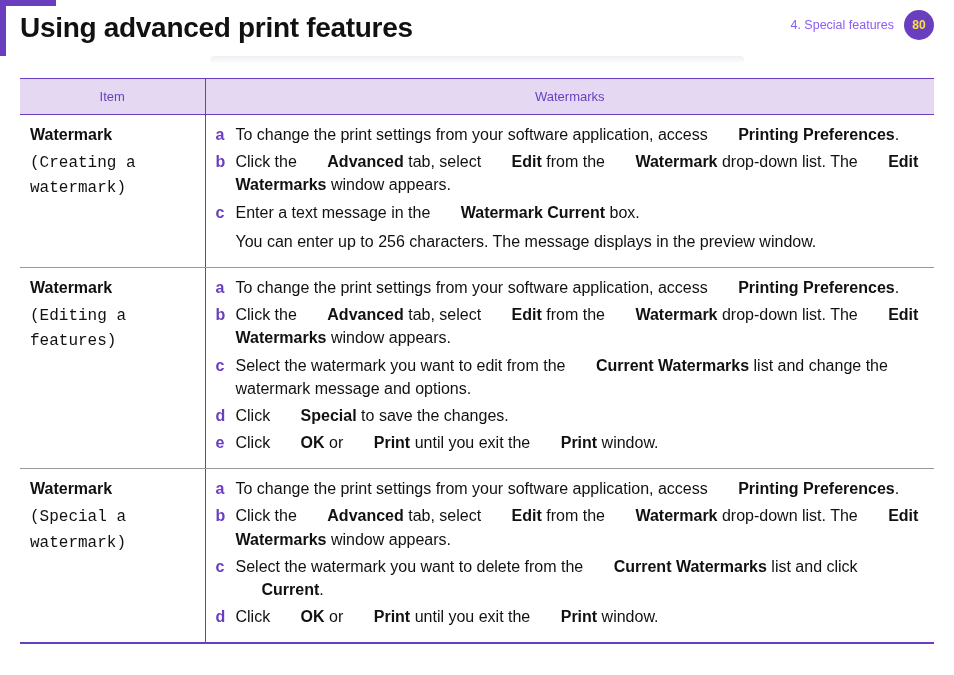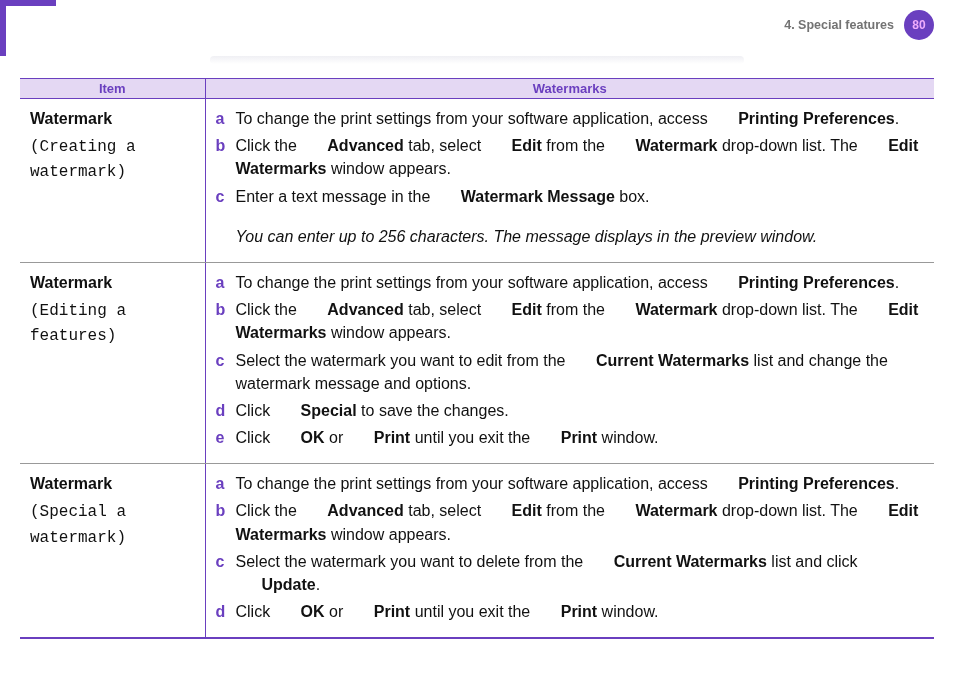--- a/index.html
+++ b/index.html
@@ -2,56 +2,57 @@
 <html><head>
 <meta charset="utf-8">
 <style>
   * { box-sizing: border-box; margin: 0; padding: 0; }
   html, body { width: 954px; height: 675px; font-family: "Segoe UI", Arial, sans-serif; background: #fff; color: #111; }
   body { position: relative; padding: 0 20px; }
 
   
   .header { position: relative; height: 56px; display: flex; align-items: center; }
   .title { font-size: 28px; font-weight: 700; color: #111; letter-spacing: -0.3px; }
-  .chapter { position: absolute; right: 40px; top: 18px; font-size: 12.5px; font-weight: 700; color: #737373; }
-  .pagebadge { position: absolute; right: 0; top: 10px; width: 30px; height: 30px; background: #6a3fbf; color: #f0abfc; border-radius: 50%; display: flex; align-items: center; justify-content: center; font-size: 12px; font-weight: 700; }
+  .chapter { position: absolute; right: 40px; top: 18px; font-size: 12.5px; font-weight: 400; color: #8b5cf6; }
+  .pagebadge { position: absolute; right: 0; top: 10px; width: 30px; height: 30px; background: #6a3fbf; color: #fde047; border-radius: 50%; display: flex; align-items: center; justify-content: center; font-size: 12px; font-weight: 700; }
 
   
   .corner { position: absolute; left: 0; top: 0; width: 6px; height: 56px; background: #6a3fbf; }
   .corner-top { position: absolute; left: 0; top: 0; width: 56px; height: 6px; background: #6a3fbf; }
 
   
   .subshadow { height: 8px; margin: 0 190px 14px 190px; background: linear-gradient(#e9e9ef, #fff); border-radius: 4px; opacity: .7; }
 
   
   table.feat { width: 100%; border-collapse: collapse; table-layout: fixed; }
   .feat col.c1 { width: 185px; }
-  .feat th { background: #e4d8f3; color: #6a3fbf; font-size: 13px; font-weight: 700; text-align: center; padding: 2px 10px; border: 1px solid #6a3fbf; border-left: none; border-right: none; }
+  .feat th { background: #e4d8f3; color: #6a3fbf; font-size: 13px; font-weight: 400; text-align: center; padding: 10px 10px; border: 1px solid #6a3fbf; border-left: none; border-right: none; }
   .feat th.itemhdr { border-right: 1px solid #6a3fbf; }
   .feat td { vertical-align: top; font-size: 16px; line-height: 1.45; padding: 8px 10px 10px 10px; border-bottom: 1px solid #999; }
   .feat tr:last-child td { border-bottom: 2px solid #6a3fbf; }
   .feat td.itemcell { border-right: 1px solid #6a3fbf; }
   .feat td.itemcell .itemname { font-weight: 700; display: block; margin-bottom: 4px; }
   .feat td.itemcell .itemsub { font-weight: 400; font-family: Liberation Mono, monospace; }
 
   
   ol.steps { list-style: none; padding: 0; margin: 0; }
   ol.steps > li { display: flex; gap: 8px; margin: 0 0 4px 0; }
   ol.steps > li .marker { font-weight: 700; color: #6a3fbf; min-width: 12px; }
   ol.steps > li .body { flex: 1; }
-  ol.steps > li .body .extra { display: block; margin-top: 17px; font-style: italic; }
+  ol.steps > li .body .extra { display: block; margin-top: 6px; }
   b { font-weight: 700; padding-left: 26px; }
 </style>
 </head>
 <body>
 
 <div class="corner"></div>
 <div class="corner-top"></div>
 
 <div class="header">
+  <h1 class="title">Using advanced print features</h1>
   <div class="chapter">4.  Special features</div>
   <div class="pagebadge">80</div>
 </div>
 
 <div class="subshadow"></div>
 
 <table class="feat">
   <colgroup>
       <col class="c1">
       <col>
@@ -70,21 +71,21 @@
             <li>
               <span class="marker">a</span>
               <span class="body">To change the print settings from your software application, access <b>Printing Preferences</b>.</span>
             </li>
             <li>
               <span class="marker">b</span>
               <span class="body">Click the <b>Advanced</b> tab, select <b>Edit</b> from the <b>Watermark</b> drop-down list. The <b>Edit Watermarks</b> window appears.</span>
             </li>
             <li>
               <span class="marker">c</span>
-              <span class="body">Enter a text message in the <b>Watermark Message</b> box.<span class="extra">You can enter up to 256 characters. The message displays in the preview window.</span></span>
+              <span class="body">Enter a text message in the <b>Watermark Current</b> box.<span class="extra">You can enter up to 256 characters. The message displays in the preview window.</span></span>
             </li>
           </ol>
         </td>
       </tr>
       <tr>
         <td class="itemcell"><span class="itemname">Watermark</span><span class="itemsub">(Editing a features)</span></td>
         <td>
           <ol class="steps">
             <li>
               <span class="marker">a</span>
@@ -116,21 +117,21 @@
             <li>
               <span class="marker">a</span>
               <span class="body">To change the print settings from your software application, access <b>Printing Preferences</b>.</span>
             </li>
             <li>
               <span class="marker">b</span>
               <span class="body">Click the <b>Advanced</b> tab, select <b>Edit</b> from the <b>Watermark</b> drop-down list. The <b>Edit Watermarks</b> window appears.</span>
             </li>
             <li>
               <span class="marker">c</span>
-              <span class="body">Select the watermark you want to delete from the <b>Current Watermarks</b> list and click <b>Update</b>.</span>
+              <span class="body">Select the watermark you want to delete from the <b>Current Watermarks</b> list and click <b>Current</b>.</span>
             </li>
             <li>
               <span class="marker">d</span>
               <span class="body">Click <b>OK</b> or <b>Print</b> until you exit the <b>Print</b> window.</span>
             </li>
           </ol>
         </td>
       </tr>
     </tbody>
 </table>

